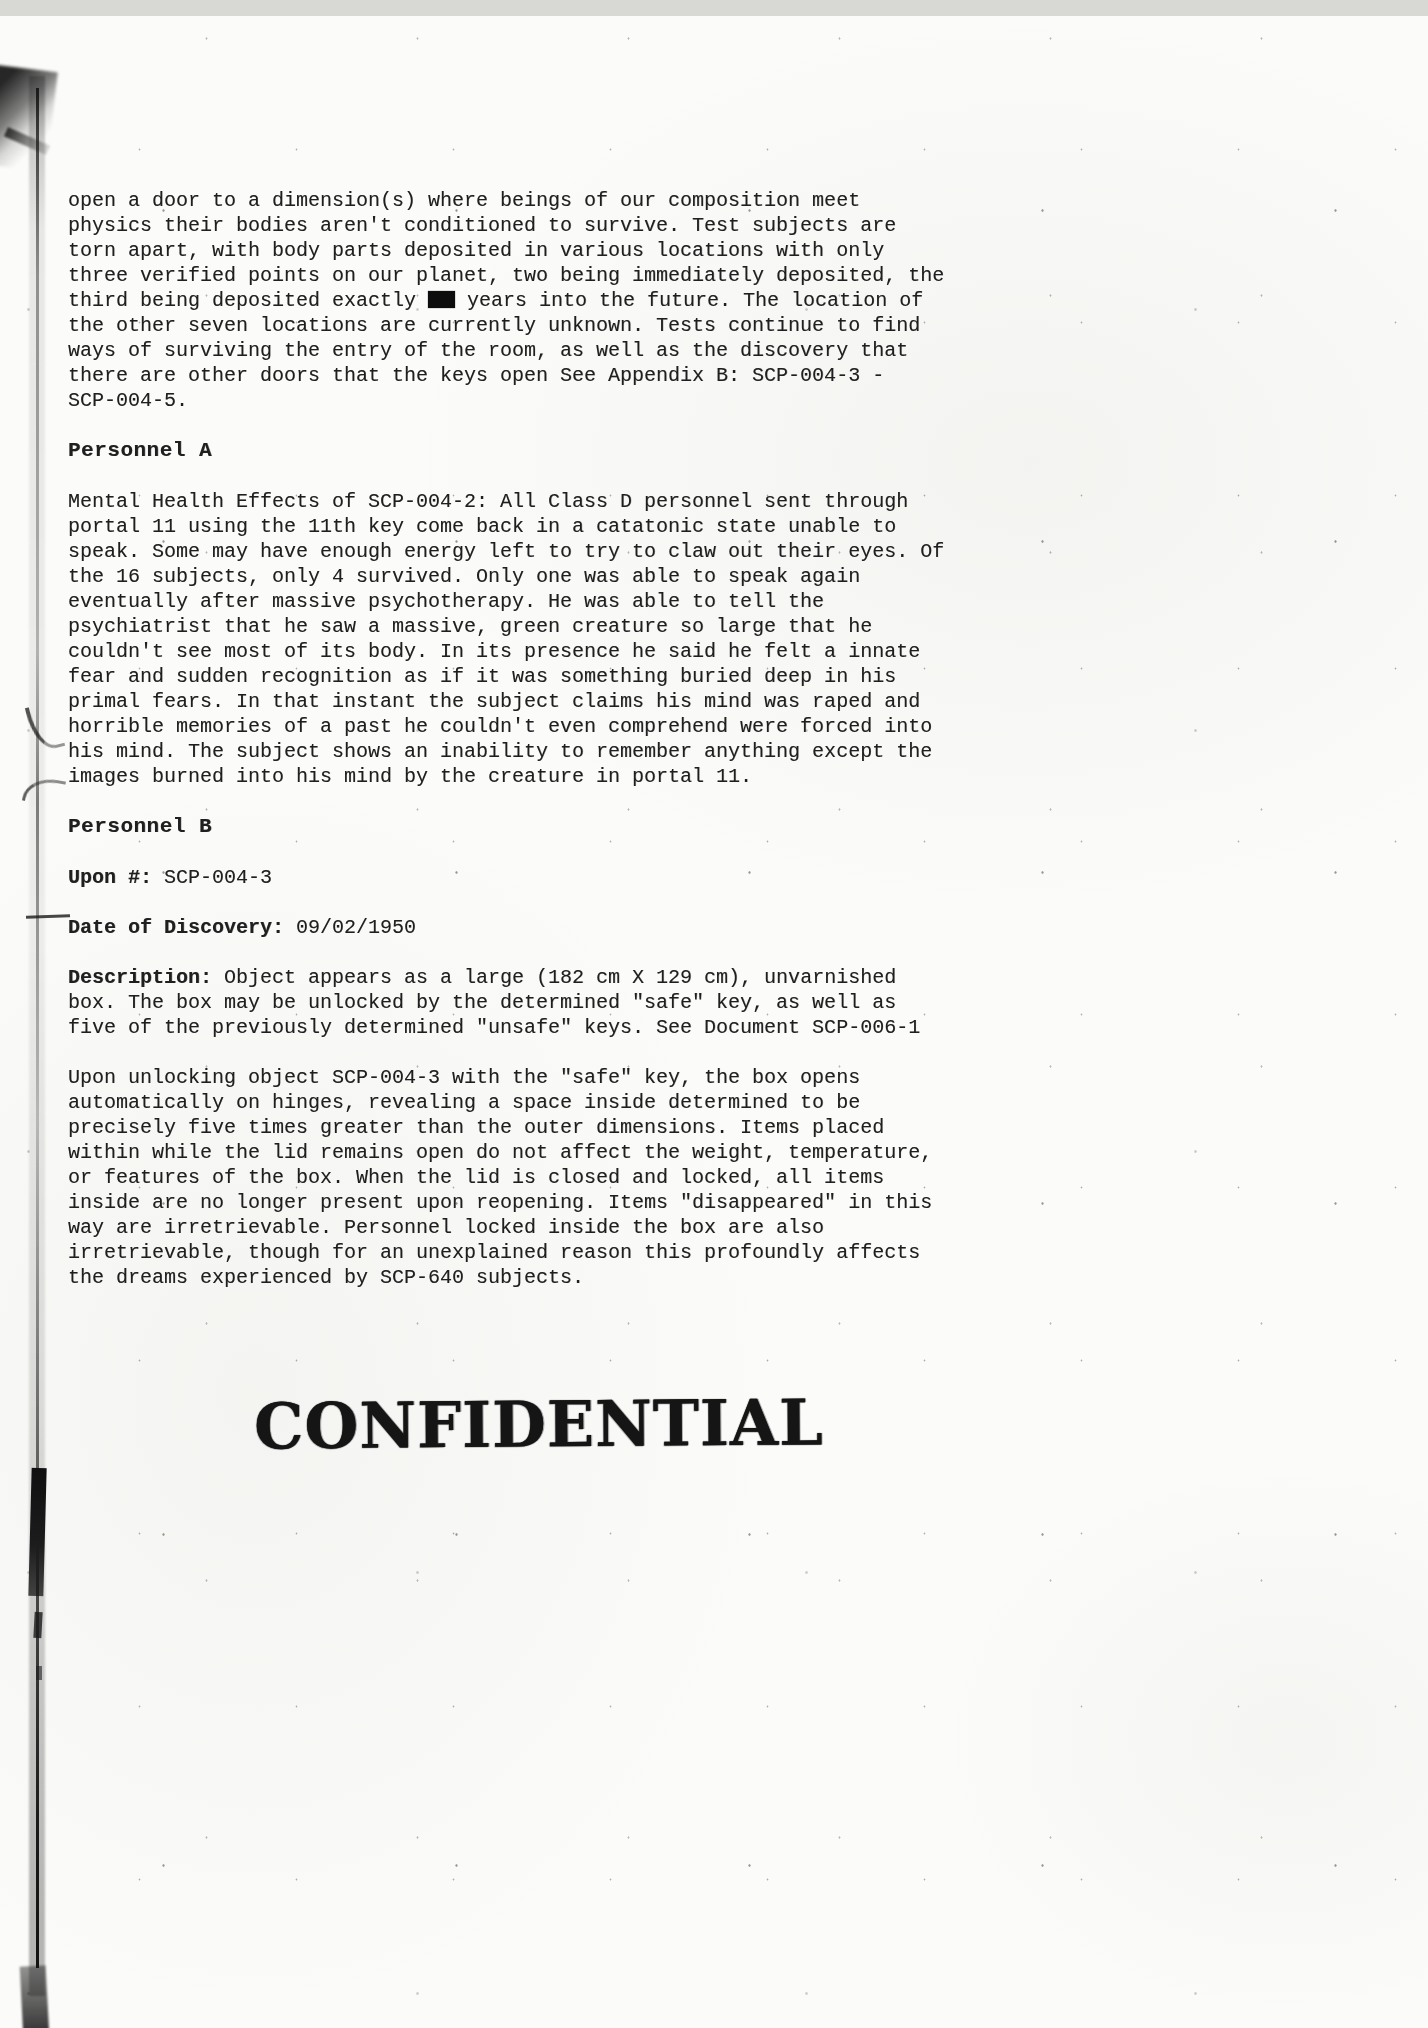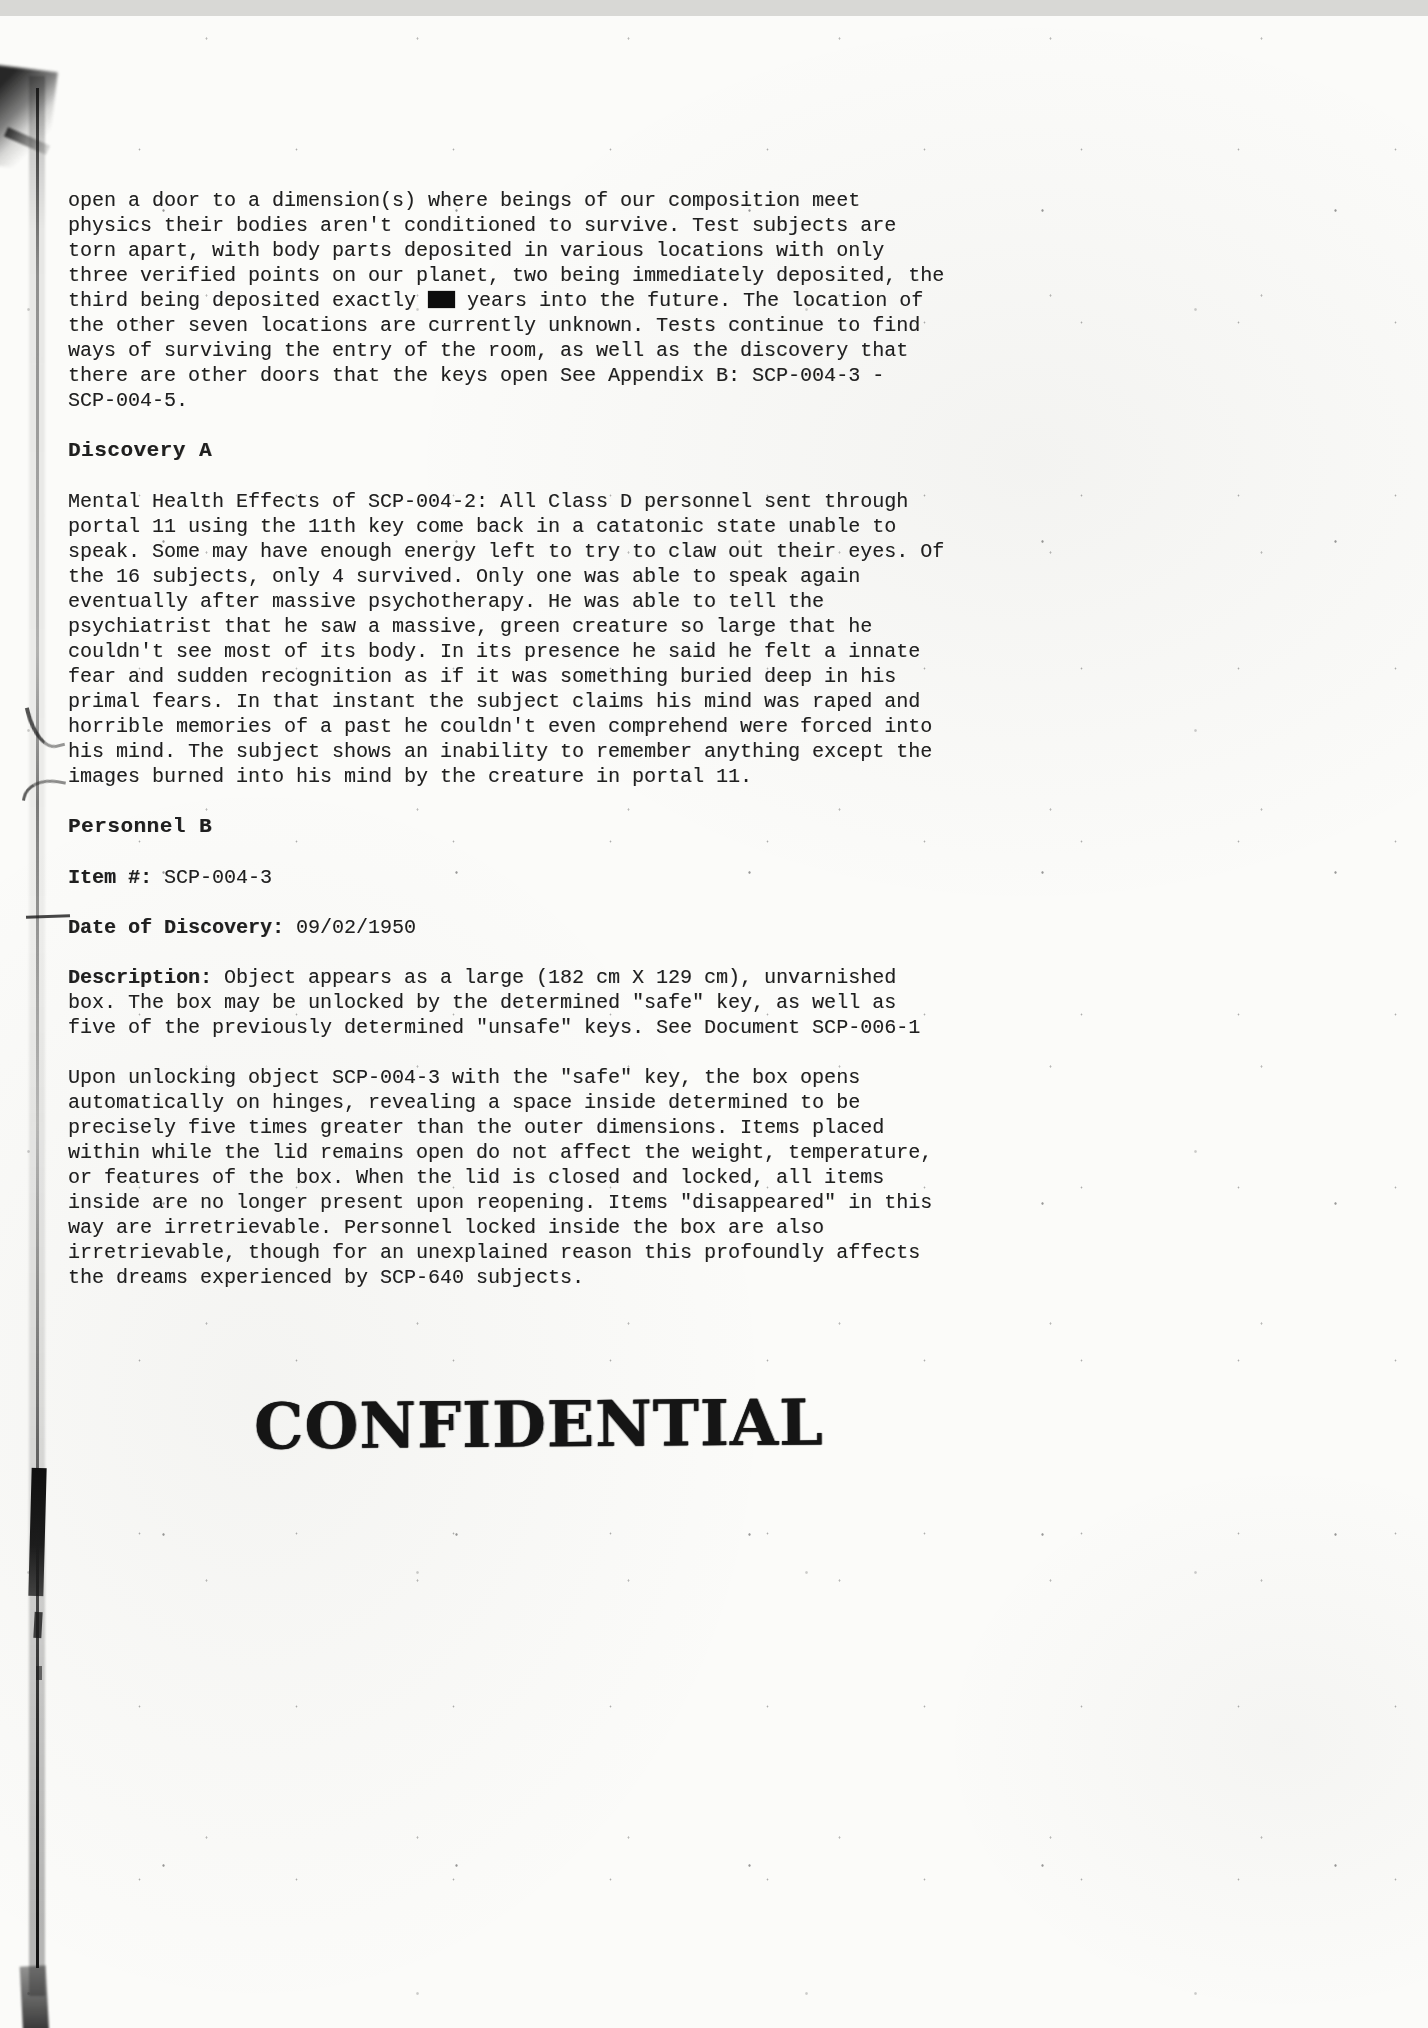--- a/index.html
+++ b/index.html
@@ -198,38 +198,38 @@
     <p class="para"><span>open a door to a dimension(s) where beings of our composition meet
 physics their bodies aren't conditioned to survive. Test subjects are
 torn apart, with body parts deposited in various locations with only
 three verified points on our planet, two being immediately deposited, the
 third being deposited exactly </span><span class="redaction"></span><span> years into the future. The location of
 the other seven locations are currently unknown. Tests continue to find
 ways of surviving the entry of the room, as well as the discovery that
 there are other doors that the keys open  See Appendix B: SCP-004-3 -
 SCP-004-5.</span></p>
 
-    <h2 class="heading">Discovery A</h2>
+    <h2 class="heading">Personnel A</h2>
 
     <p class="para">Mental Health Effects of SCP-004-2: All Class D personnel sent through
 portal 11 using the 11th key come back in a catatonic state unable to
 speak. Some may have enough energy left to try to claw out their eyes. Of
 the 16 subjects, only 4 survived. Only one was able to speak again
 eventually after massive psychotherapy. He was able to tell the
 psychiatrist that he saw a massive, green creature so large that he
 couldn't see most of its body. In its presence he said he felt a innate
 fear and sudden recognition as if it was something buried deep in his
 primal fears. In that instant the subject claims his mind was raped and
 horrible memories of a past he couldn't even comprehend were forced into
 his mind. The subject shows an inability to remember anything except the
 images burned into his mind by the creature in portal 11.</p>
 
     <h2 class="heading">Personnel B</h2>
 
-    <p class="para"><span class="label">Item #:</span><span>SCP-004-3</span></p>
+    <p class="para"><span class="label">Upon #:</span><span>SCP-004-3</span></p>
 
     <p class="para"><span class="label">Date of Discovery:</span><span>09/02/1950</span></p>
 
 
     <p class="para"><span class="label">Description:</span><span>Object appears as a large (182 cm X 129 cm), unvarnished
 box. The box may be unlocked by the determined "safe" key, as well as
 five of the previously determined "unsafe" keys.  See Document SCP-006-1</span></p>
 
     <p class="para">Upon unlocking object SCP-004-3 with the "safe" key, the box opens
 automatically on hinges, revealing a space inside determined to be

